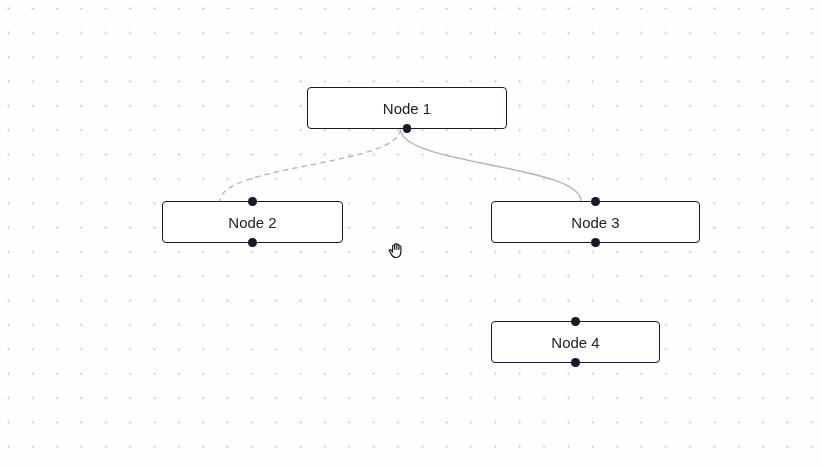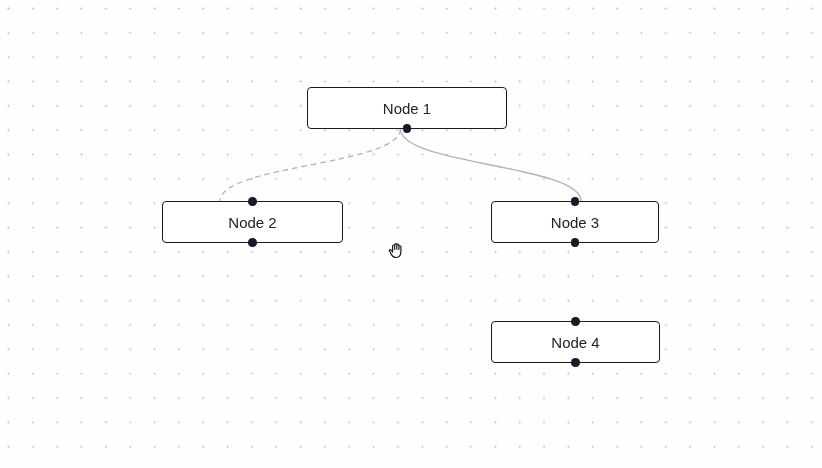--- a/index.html
+++ b/index.html
@@ -38,21 +38,21 @@
     background: var(--node-bg, #ffffff);
     border: 1.4px solid var(--node-border, #1a192b);
     border-radius: 4px;
     display: flex; align-items: center; justify-content: center;
     font-size: 15px;
     color: var(--node-text, #222222);
     cursor: grab;
   }
   .node-1 { left: 307px; top: 87px;  width: 200px; }
   .node-2 { left: 130px; top: 201px; width: 181px; margin-left: 32px; }
-  .node-3 { left: 491px; top: 201px; width: 168px; }
+  .node-3 { left: 491px; top: 201px; width: 209px; }
   .node-4 { left: 491px; top: 321px; width: 169px; }
 
   .handle {
     position: absolute;
     left: 50%;
     width: 8.5px; height: 8.5px;
     margin-left: -4.25px;
     border-radius: 50%;
     background: var(--handle-color, #1a192b);
     cursor: crosshair;

